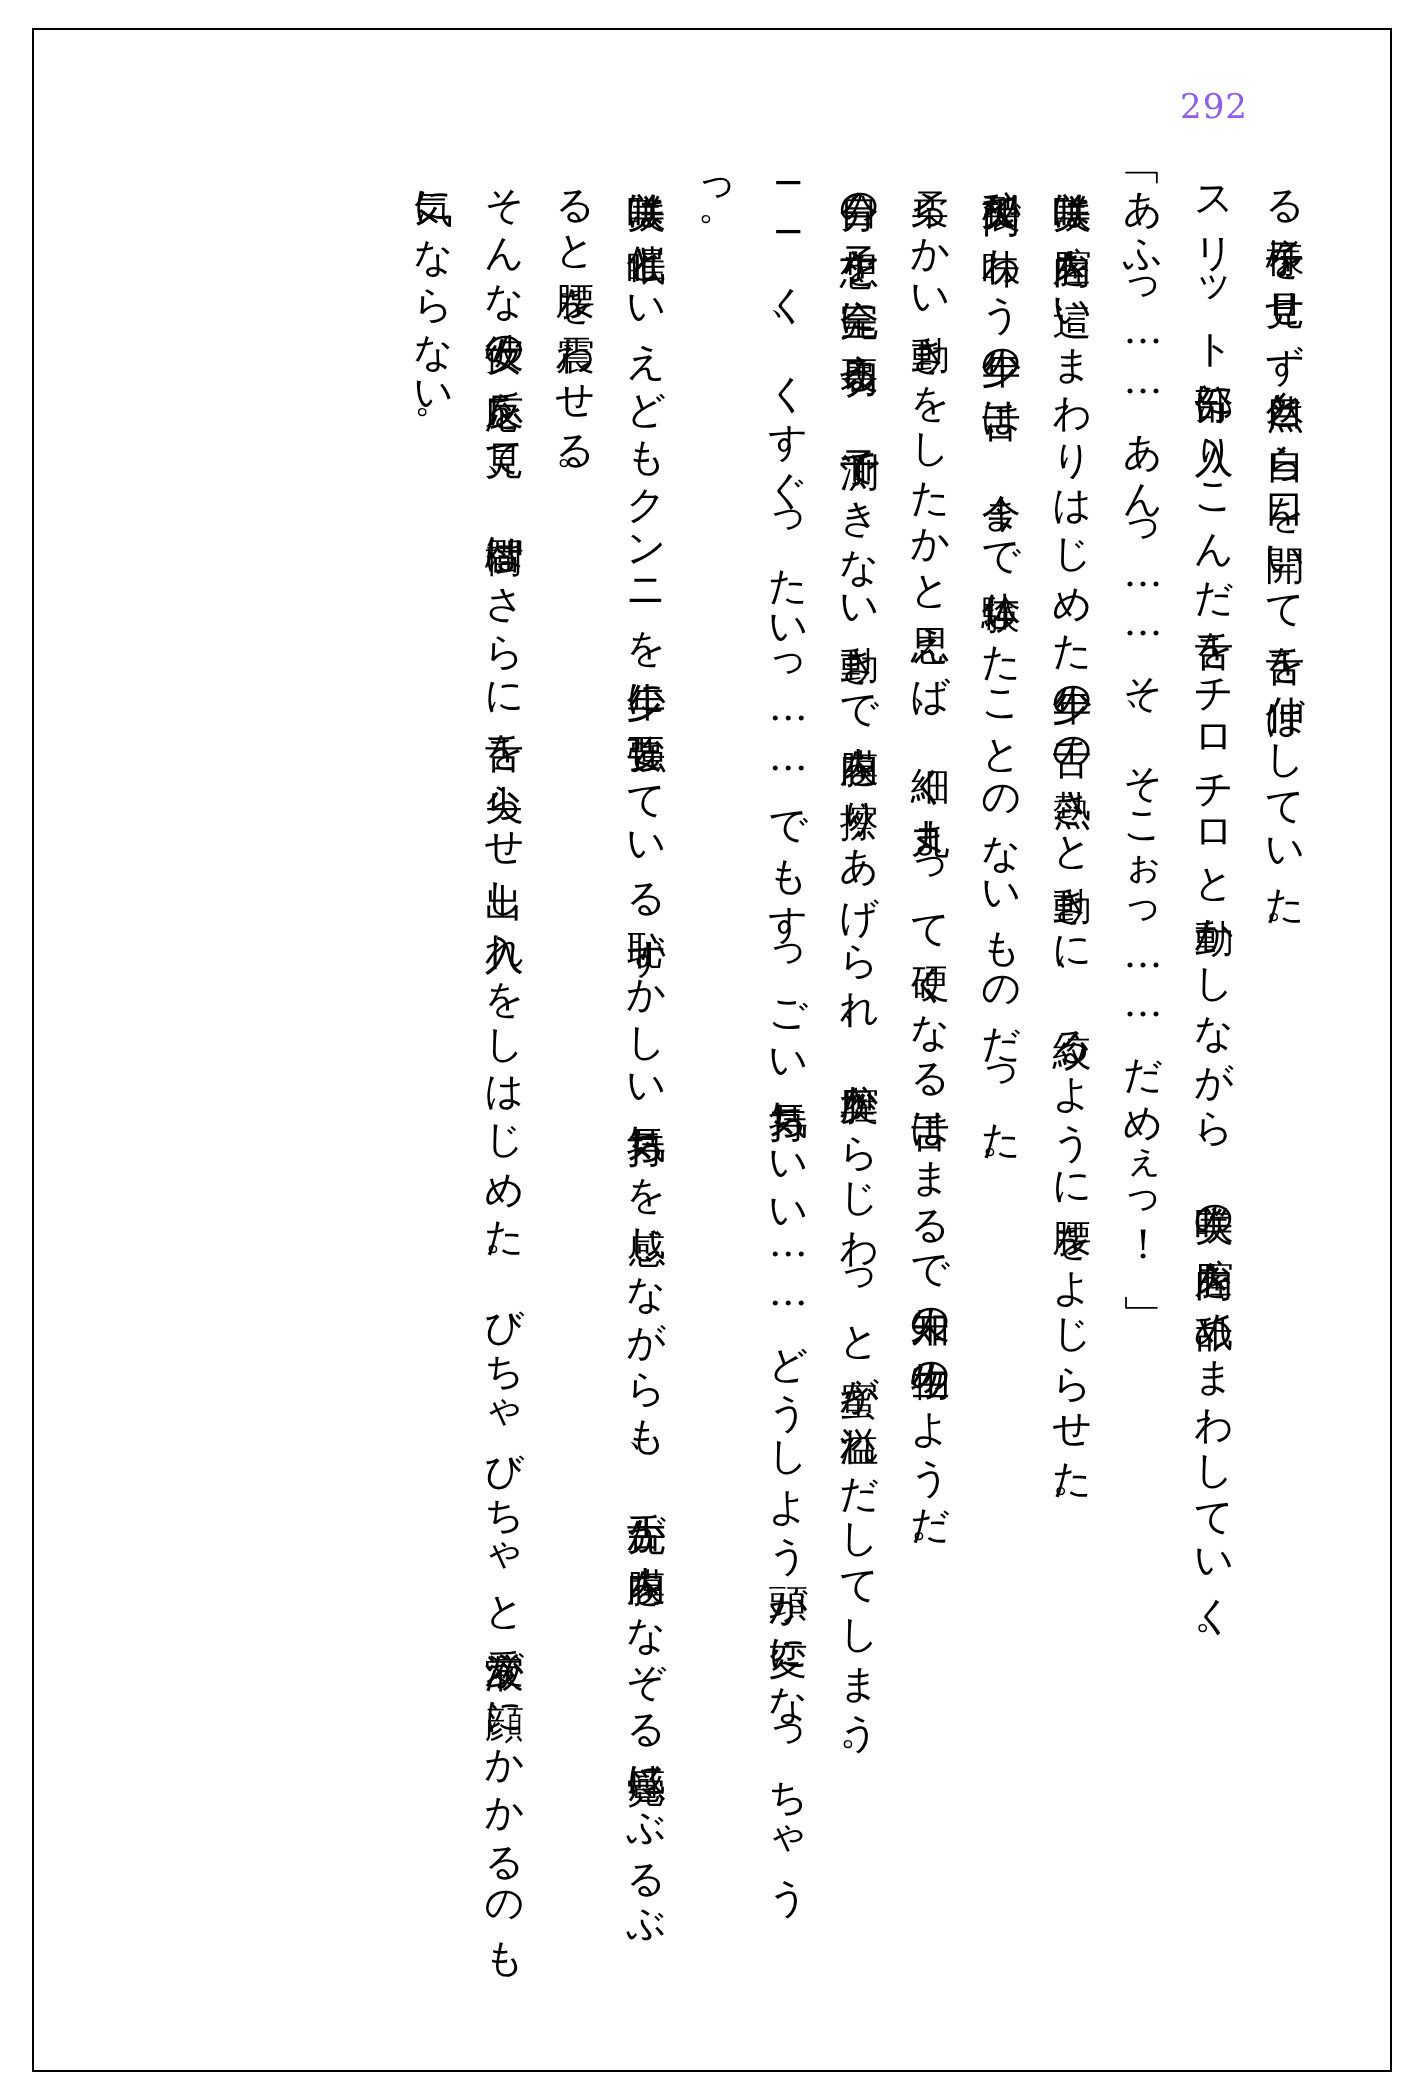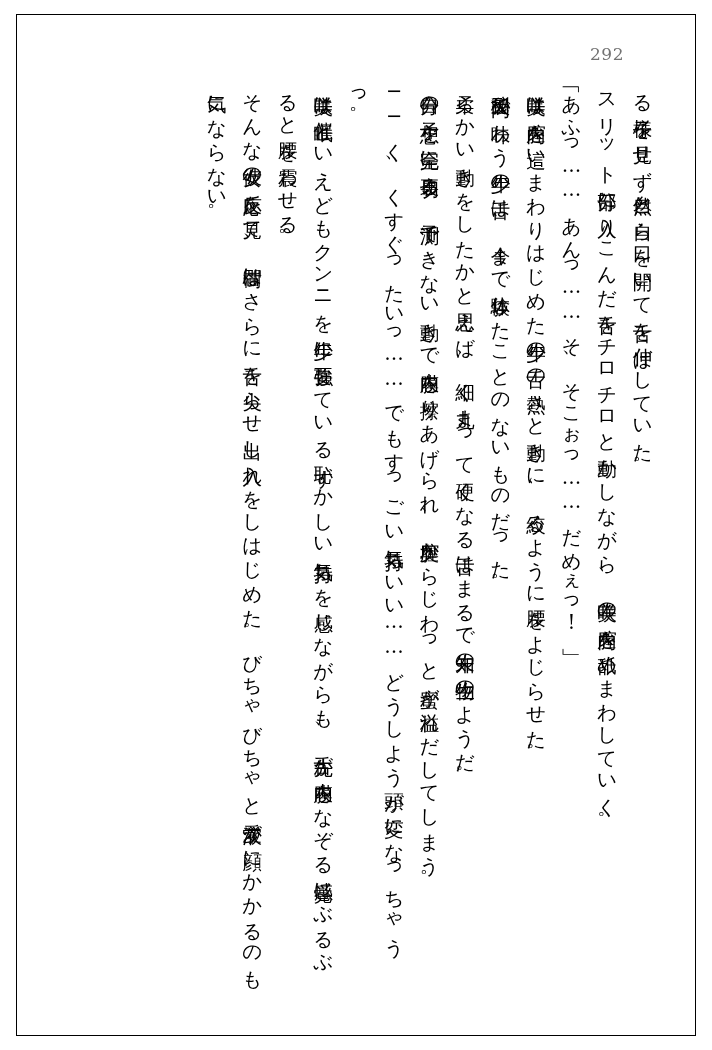--- a/index.html
+++ b/index.html
@@ -27,21 +27,21 @@
     height: 1022px;
     border: 1px solid #000000;
     box-sizing: border-box;
     pointer-events: none;
   }
   #page-number {
     position: absolute;
     right: 88px;
     top: 44px;
     font-size: 17px;
-    color: #737373;
+    color: #8b5cf6;
     letter-spacing: 0.5px;
     font-family: "DejaVu Serif", "Liberation Serif", serif;
   }
   
   #text-block {
     position: absolute;
     right: 52px;
     top: 80px;
     height: 900px;
     width: 600px;

